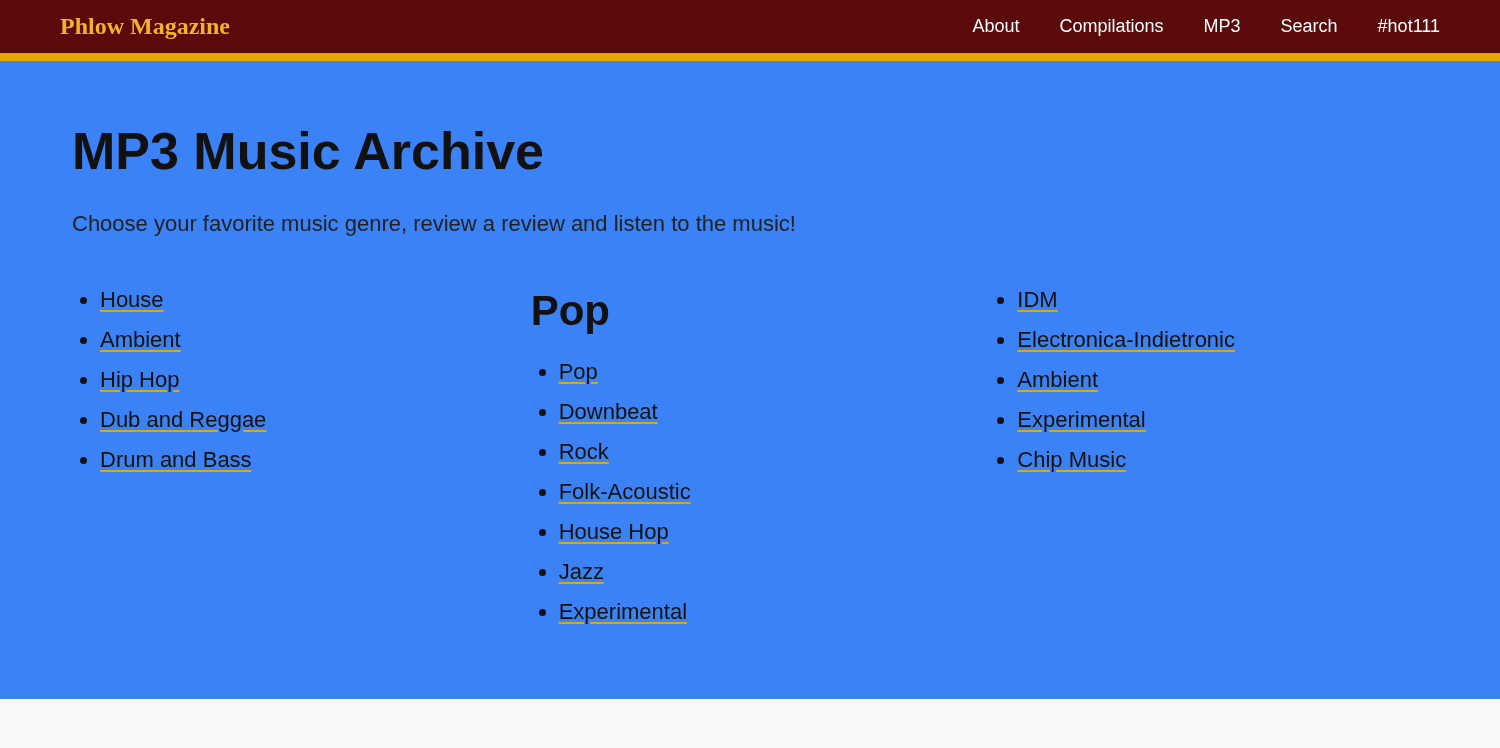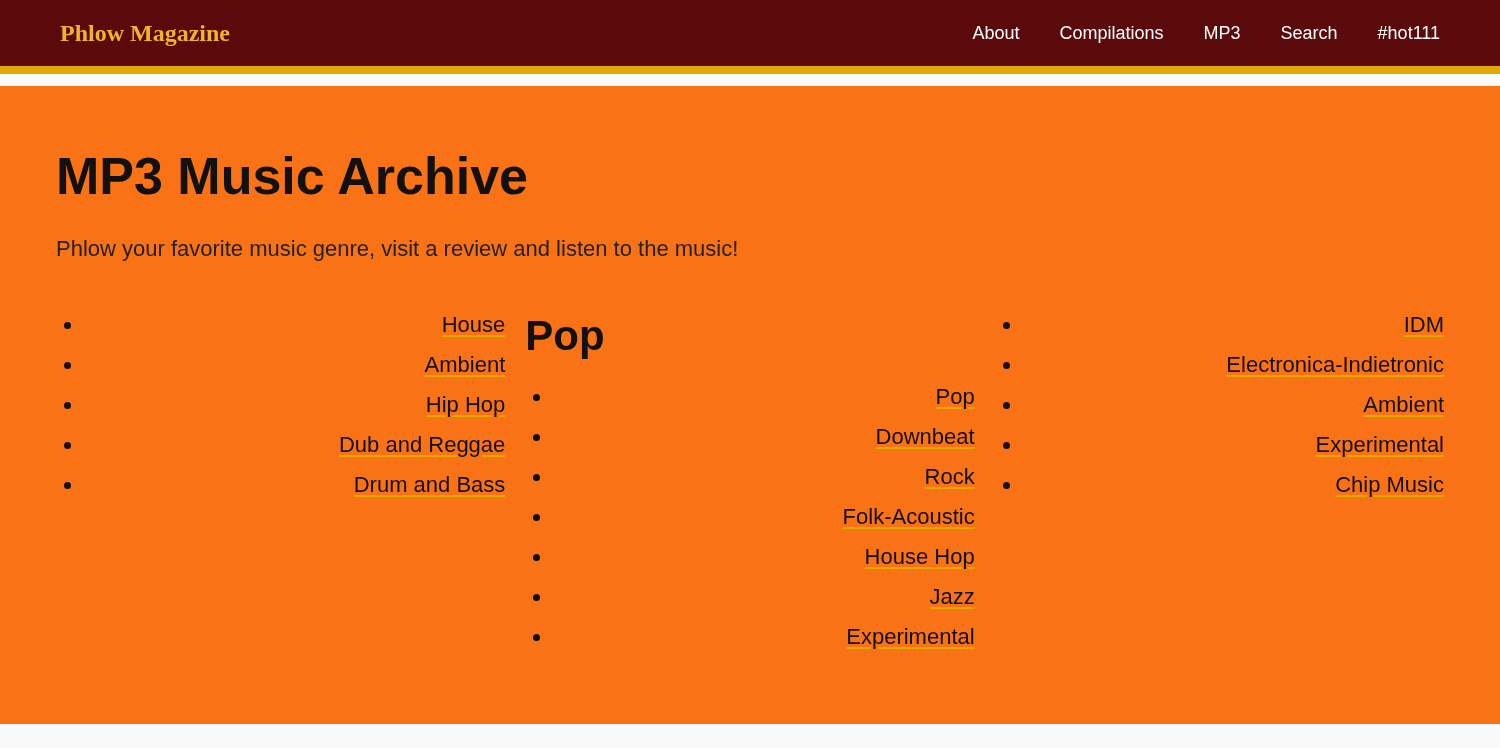--- a/index.html
+++ b/index.html
@@ -10,21 +10,21 @@
 
     body {
       font-family: Georgia, 'Times New Roman', serif;
       background: #f9f9f9;
       min-height: 748px;
     }
 
     header {
       background-color: #5a0a0a;
       padding: 0 60px;
-      height: 66px;
+      height: 53px;
       display: flex;
       align-items: center;
       justify-content: space-between;
     }
 
     .header-logo {
       color: #f0b429;
       font-size: 24px;
       font-weight: bold;
       font-family: Georgia, serif;
@@ -45,23 +45,22 @@
       font-family: Arial, sans-serif;
       cursor: pointer;
     }
 
     .gold-bar {
       height: 8px;
       background-color: #e0a800;
     }
 
     main {
-      padding: 60px 56px;
-      background: #f97316;
-      margin-top: 12px;
+      padding: 60px 72px;
+      background: #3b82f6;
     }
 
     .page-title {
       font-size: 52px;
       font-weight: bold;
       color: #111;
       margin-bottom: 30px;
       font-family: Arial, Helvetica, sans-serif;
     }
 
@@ -90,21 +89,20 @@
     .genre-list {
       list-style: disc;
       padding-left: 28px;
     }
 
     .genre-list li {
       margin-bottom: 14px;
       font-size: 22px;
       font-family: Arial, Helvetica, sans-serif;
       color: #111;
-      text-align: right;
     }
 
     .genre-list li a {
       color: #111;
       text-decoration: underline;
       text-decoration-color: #e0a800;
       text-underline-offset: 3px;
       cursor: pointer;
     }
   </style>
@@ -119,21 +117,21 @@
     <a>MP3</a>
     <a>Search</a>
     <a>#hot111</a>
   </nav>
 </header>
 
 <div class="gold-bar"></div>
 
 <main>
   <h1 class="page-title">MP3 Music Archive</h1>
-  <p class="page-subtitle">Phlow your favorite music genre, visit a review and listen to the music!</p>
+  <p class="page-subtitle">Choose your favorite music genre, review a review and listen to the music!</p>
 
   <div class="genres-grid">
 
     <div class="genre-section">
       <ul class="genre-list">
         <li><a>House</a></li>
         <li><a>Ambient</a></li>
         <li><a>Hip Hop</a></li>
         <li><a>Dub and Reggae</a></li>
         <li><a>Drum and Bass</a></li>

